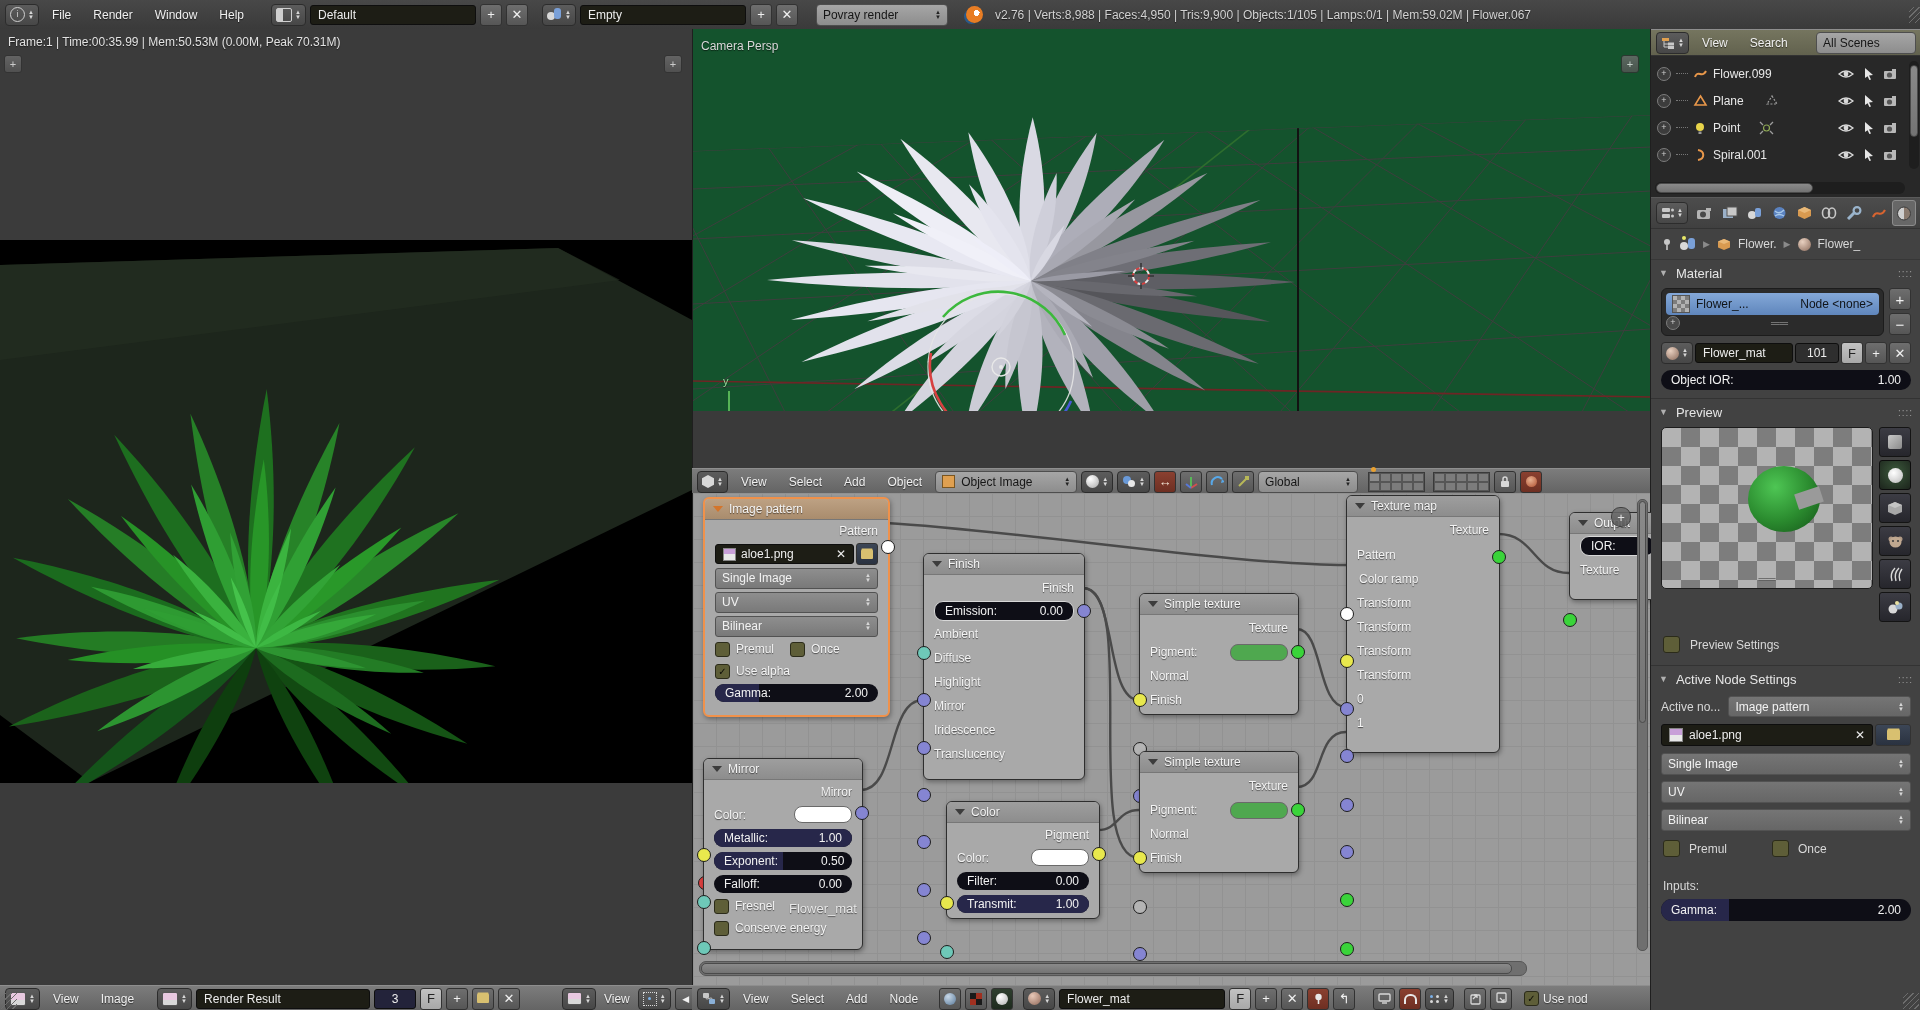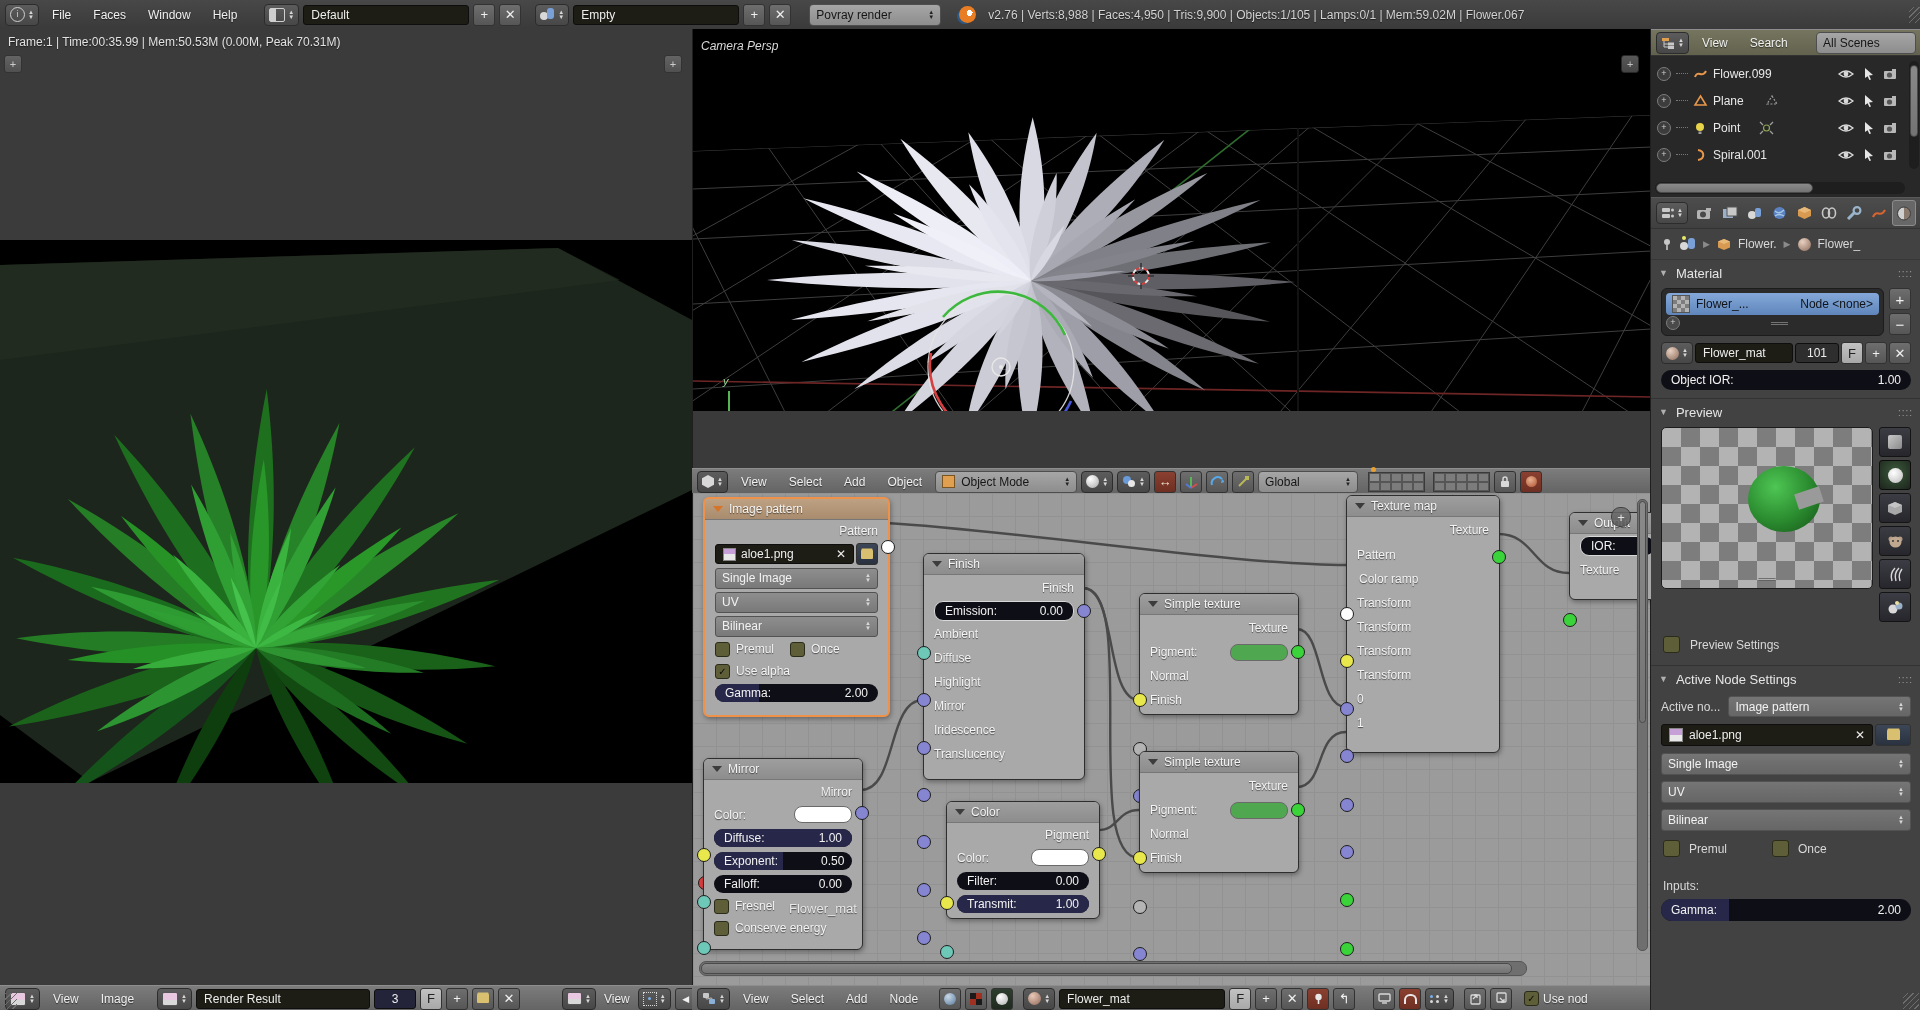--- a/index.html
+++ b/index.html
@@ -76,21 +76,21 @@
 
   <div class="abs hdr" style="left:0;top:0;width:1920px;height:29px;background:linear-gradient(#484848,#3a3a3a);border-top:none;">
     <div class="ebtn">
       <span style="width:13px;height:13px;border-radius:50%;border:1px solid #cfcfcf;color:#cfcfcf;font-size:9px;line-height:12px;text-align:center;display:inline-block;">i</span>
       <span class="updn">
           <i style="font-style:normal">▲</i>
           <i style="font-style:normal">▼</i>
         </span>
     </div>
     <span class="menu ts">File</span>
-    <span class="menu ts">Faces</span>
+    <span class="menu ts">Render</span>
     <span class="menu ts">Window</span>
     <span class="menu ts">Help</span>
     <div class="ebtn" style="margin-left:14px;">
       <span style="display:inline-block;width:14px;height:12px;border:1px solid #cfcfcf;border-radius:2px;background:linear-gradient(90deg,#cfcfcf 45%,transparent 45%);"></span>
       <span class="updn">
           <i style="font-style:normal">▲</i>
           <i style="font-style:normal">▼</i>
         </span>
     </div>
     <div class="df" style="width:150px;">
@@ -185,21 +185,21 @@
           <use href="#leafg" transform="rotate(100) scale(0.7)" fill="#2d9431"></use>
           <use href="#leafg" transform="rotate(-60) scale(0.45)" fill="#41bd47"></use>
           <use href="#leafg" transform="rotate(-20) scale(0.47)" fill="#45c24b"></use>
           <use href="#leafg" transform="rotate(20) scale(0.45)" fill="#41bd47"></use>
           <use href="#leafg" transform="rotate(60) scale(0.47)" fill="#3db843"></use>
         </g>
       </g>
     </svg>
   </div>
 
-  <div class="abs" style="left:692px;top:29px;width:958px;height:382px;background:#000000;overflow:hidden;border-left:1px solid #1f1f1f;font-style:italic;">
+  <div class="abs" style="left:692px;top:29px;width:958px;height:382px;background:#14532d;overflow:hidden;border-left:1px solid #1f1f1f;">
     <svg width="958" height="439" viewBox="0 0 958 439" style="position:absolute;left:0;top:0;">
       <defs>
         <clipPath id="floorclip">
             <polygon points="0,122 958,86 958,439 0,439"></polygon>
           </clipPath>
         <path id="leafw" d="M0,0 C9,-32 12,-92 1,-160 C-10,-92 -9,-32 0,0 Z"></path>
       </defs>
       <g clip-path="url(#floorclip)">
         <g stroke="#3e3e3e" stroke-width="1">
           <line x1="-420" y1="439" x2="700" y2="-180"></line>
@@ -318,21 +318,21 @@
           <i style="font-style:normal">▲</i>
           <i style="font-style:normal">▼</i>
         </span>
     </div>
     <span class="menu ts">View</span>
     <span class="menu ts">Select</span>
     <span class="menu ts">Add</span>
     <span class="menu ts">Object</span>
     <div class="dd" style="width:128px;justify-content:flex-start;">
       <span style="width:11px;height:11px;background:#e0a050;display:inline-block;border:1px solid #7a5520;"></span>
-      <span>Object Mode</span>
+      <span>Object Image</span>
       <span class="updn dark" style="margin-left:auto;">
           <i style="font-style:normal">▲</i>
           <i style="font-style:normal">▼</i>
         </span>
     </div>
     <div class="ebtn">
       <span style="width:13px;height:13px;border-radius:50%;background:radial-gradient(circle at 35% 30%,#fff,#a8a8a8);display:inline-block;"></span>
       <span class="updn">
           <i style="font-style:normal">▲</i>
           <i style="font-style:normal">▼</i>
@@ -546,21 +546,21 @@
         <span class="sock" style="right:-7px;top:26px;background:#8585d2;"></span>
         </div>
       <div class="nrow" style="height:23px;justify-content:space-between;">
         <span class="ts">Color:</span>
         <span class="sw"></span>
         <span class="sock" style="left:-7px;top:45px;background:#e8e84d;"></span>
       </div>
       <div class="nrow" style="height:23px;">
           <div class="pill" style="flex:1;">
           <i class="fl" style="width:100%;"></i>
-          <span>Diffuse:</span>
+          <span>Metallic:</span>
             <span>1.00</span>
           </div>
         <span class="sock" style="left:-7px;top:69px;background:#6ec8b8;"></span>
         </div>
       <div class="nrow" style="height:23px;">
           <div class="pill" style="flex:1;gap:43px;">
           <i class="fl" style="width:50%;"></i>
           <span>Exponent:</span>
             <span>0.50</span>
           </div>

